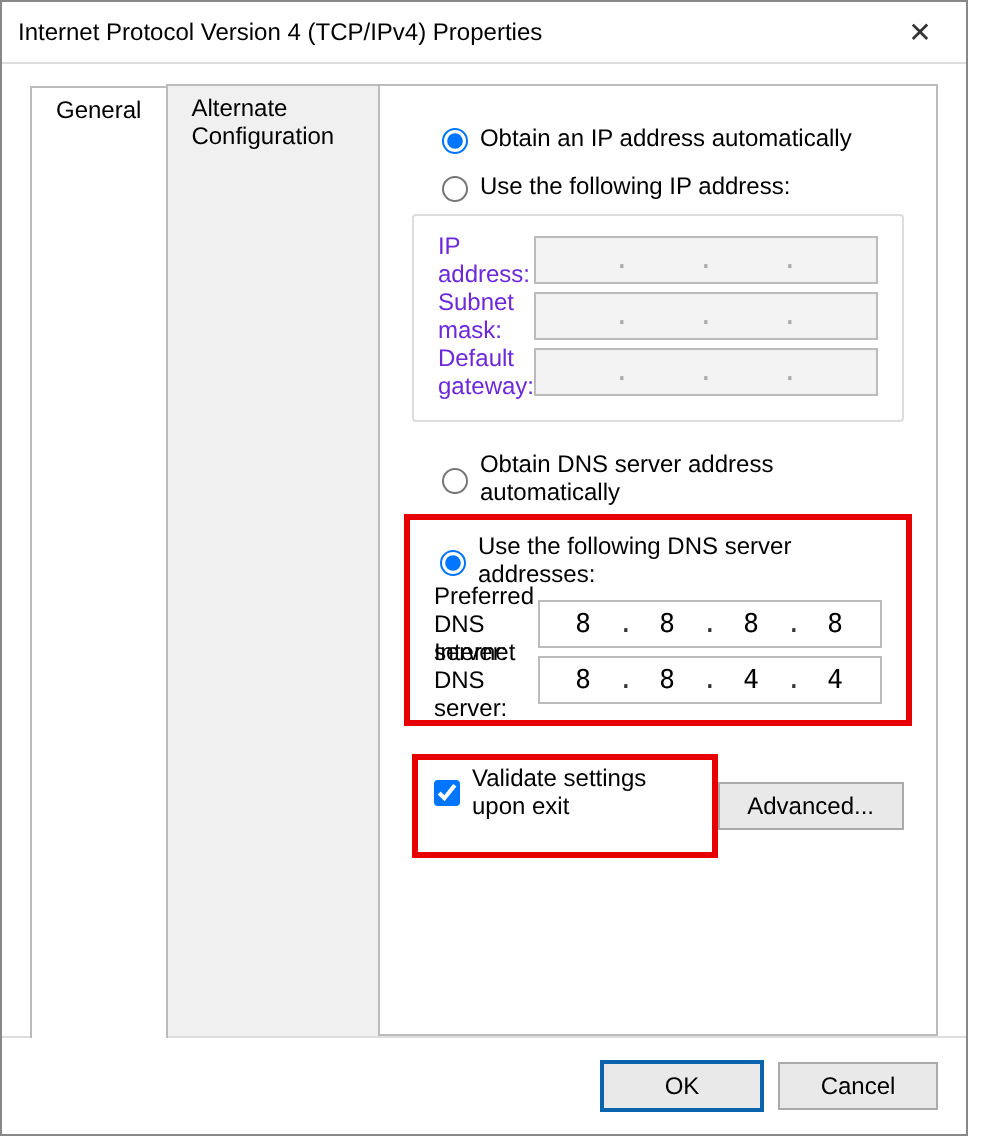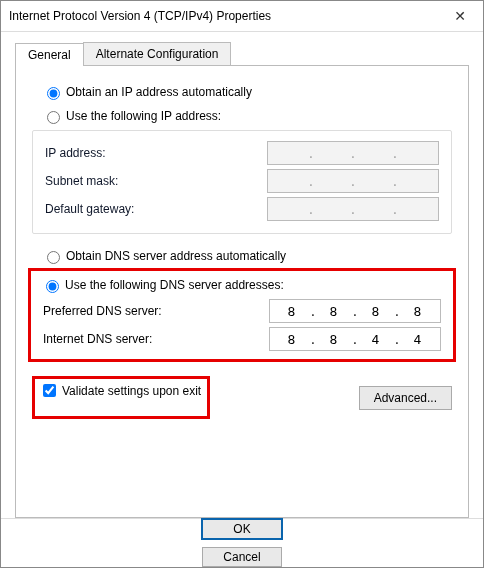--- a/index.html
+++ b/index.html
@@ -1,42 +1,42 @@
 <!DOCTYPE html>
 <html><head>
 <meta charset="utf-8">
 <style>
   html,body{margin:0;padding:0;font-family:"Segoe UI",Tahoma,sans-serif;font-size:12px;background:#fff;color:#000;}
   .window{width:484px;height:568px;box-sizing:border-box;border:1px solid #888;display:flex;flex-direction:column;background:#fff;}
   .titlebar{height:30px;display:flex;align-items:center;padding-left:8px;border-bottom:1px solid #ddd;}
   .titlebar .title{flex:1;font-size:12px;}
   .titlebar .close{width:46px;height:30px;display:flex;align-items:center;justify-content:center;font-size:14px;color:#333;}
-  .body{flex:1;padding:10px 14px 0 14px;display:flex;flex-direction:column;}
+  .body{flex:1;padding:10px 14px 0 14px;display:flex;flex-direction:row;}
   .tabs{display:flex;position:relative;z-index:2;}
   .tab{padding:4px 12px;border:1px solid #bbb;border-bottom:none;margin-right:-1px;background:#f0f0f0;font-size:12px;}
   .tab.active{background:#fff;position:relative;top:1px;}
   .tabpanel{flex:1;border:1px solid #bbb;padding:14px 16px;display:flex;flex-direction:column;position:relative;z-index:1;}
   .desc{margin-bottom:10px;line-height:1.35;}
   .radio-row{display:flex;align-items:center;margin:4px 0 4px 10px;}
   .radio-row input{margin-right:6px;}
   .fieldblock{border:1px solid #ddd;border-radius:2px;margin:2px 0 10px 0;padding:8px 12px 10px 12px;}
   .field-row{display:flex;align-items:center;height:28px;}
   .field-row .label{flex:1;font-size:12px;}
-  .field-row .label.disabled{color:#0f172a;}
+  .field-row .label.disabled{color:#6d28d9;}
   .ipbox{width:170px;height:22px;border:1px solid #bbb;background:#fff;display:flex;align-items:center;justify-content:center;font-family:monospace;font-size:13px;letter-spacing:1px;}
   .ipbox.disabled{background:#f3f3f3;color:#bbb;}
   .ipbox.disabled .dot{color:#aaa;}
   .ipbox .oct{width:34px;text-align:center;display:inline-block;}
   .ipbox .dot{width:8px;text-align:center;display:inline-block;color:#333;}
   .highlight-dns{border:3px solid #e60000;margin:0 -4px 10px -4px;padding:2px 4px 6px 4px;}
   .validate-row{display:flex;align-items:center;margin-top:4px;}
   .validate-box{border:3px solid #e60000;padding:2px 6px 16px 4px;display:inline-flex;align-items:center;}
   .validate-box input{margin-right:6px;}
   .adv-btn{margin-left:auto;height:24px;padding:0 14px;border:1px solid #aaa;background:#e9e9e9;font-size:12px;}
-  .footer{height:48px;display:flex;align-items:center;justify-content:flex-end;gap:8px;padding:0 14px;border-top:1px solid #ddd;flex-direction:column;}
+  .footer{height:48px;display:flex;align-items:center;justify-content:flex-end;gap:8px;padding:0 14px;border-top:1px solid #ddd;}
   .footer button{height:24px;width:80px;border:1px solid #aaa;background:#e9e9e9;font-size:12px;}
   .footer button.primary{border:1px solid #0a64ad;outline:1px solid #0a64ad;}
 </style>
 </head>
 <body>
 
 <div class="window">
 
   <div class="titlebar">
     <span class="title">Internet Protocol Version 4 (TCP/IPv4) Properties</span>

